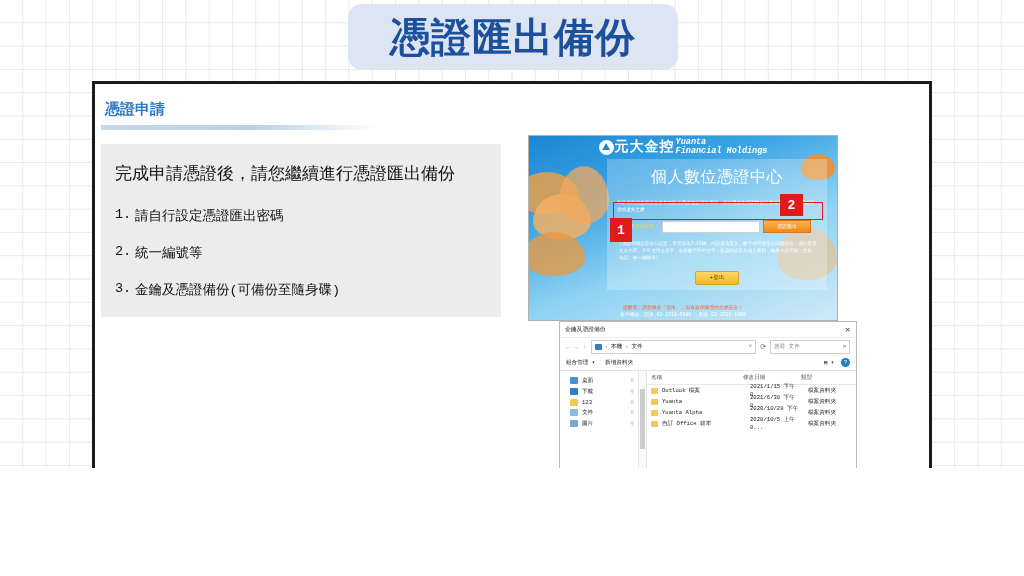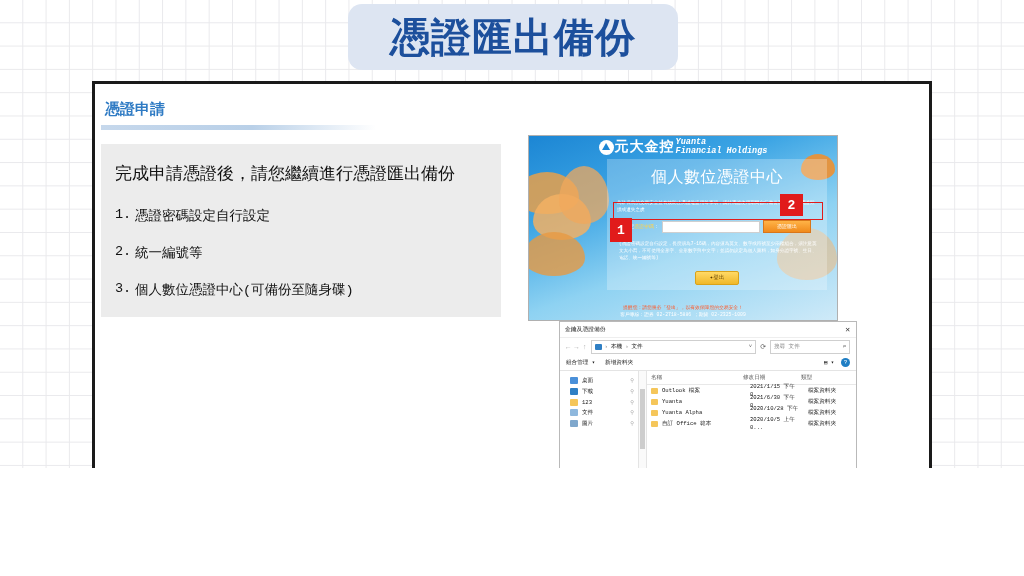--- a/index.html
+++ b/index.html
@@ -353,29 +353,29 @@
 
     <div id="left-col">
       <div id="section-heading">憑證申請</div>
       <div id="heading-rule"></div>
 
       <div id="grey-box">
         <div class="lead">完成申請憑證後，請您繼續進行憑證匯出備份</div>
 
         <div class="bullet-row">
           <span class="bullet-num">1.</span>
-          <span class="bullet-txt">憑證密碼設定自行設定</span>
+          <span class="bullet-txt">請自行設定憑證匯出密碼</span>
         </div>
         <div class="bullet-row">
           <span class="bullet-num">2.</span>
           <span class="bullet-txt">統一編號等</span>
         </div>
         <div class="bullet-row">
           <span class="bullet-num">3.</span>
-          <span class="bullet-txt">個人數位憑證中心(可備份至隨身碟)</span>
+          <span class="bullet-txt">金鑰及憑證備份(可備份至隨身碟)</span>
         </div>
       </div>
     </div>
 
     <div id="shot-web">
 
       <div class="petal" style="left:-14px; top:36px; width:64px; height:42px; background:#e8a04a;"></div>
       <div class="petal" style="left:4px; top:58px; width:58px; height:46px; background:#f2b064;"></div>
       <div class="petal" style="left:30px; top:30px; width:50px; height:58px; background:#f0a85c; opacity:.75;"></div>
       <div class="petal" style="left:-6px; top:96px; width:62px; height:44px; background:#e79a42; opacity:.8;"></div>

